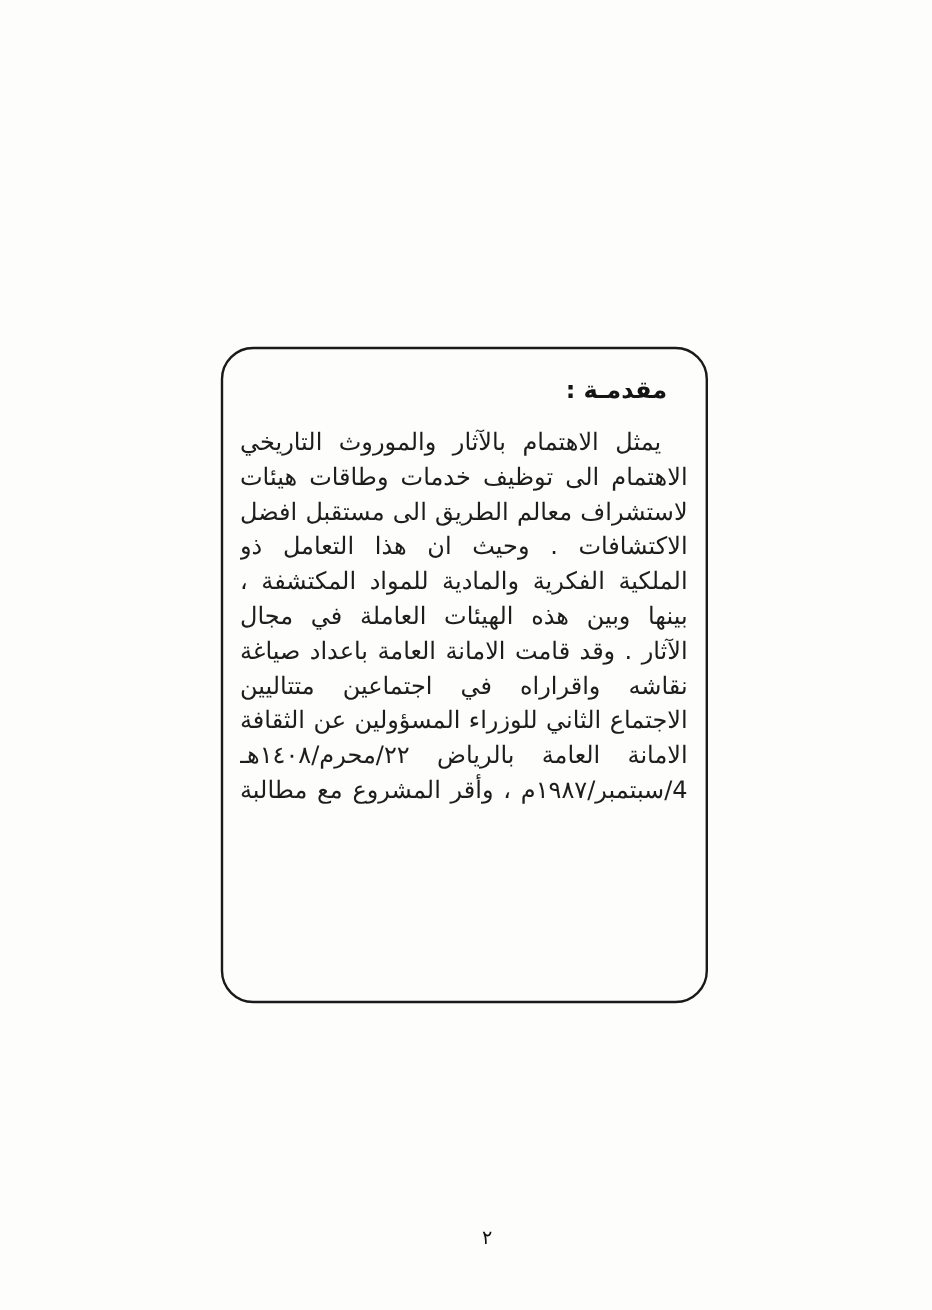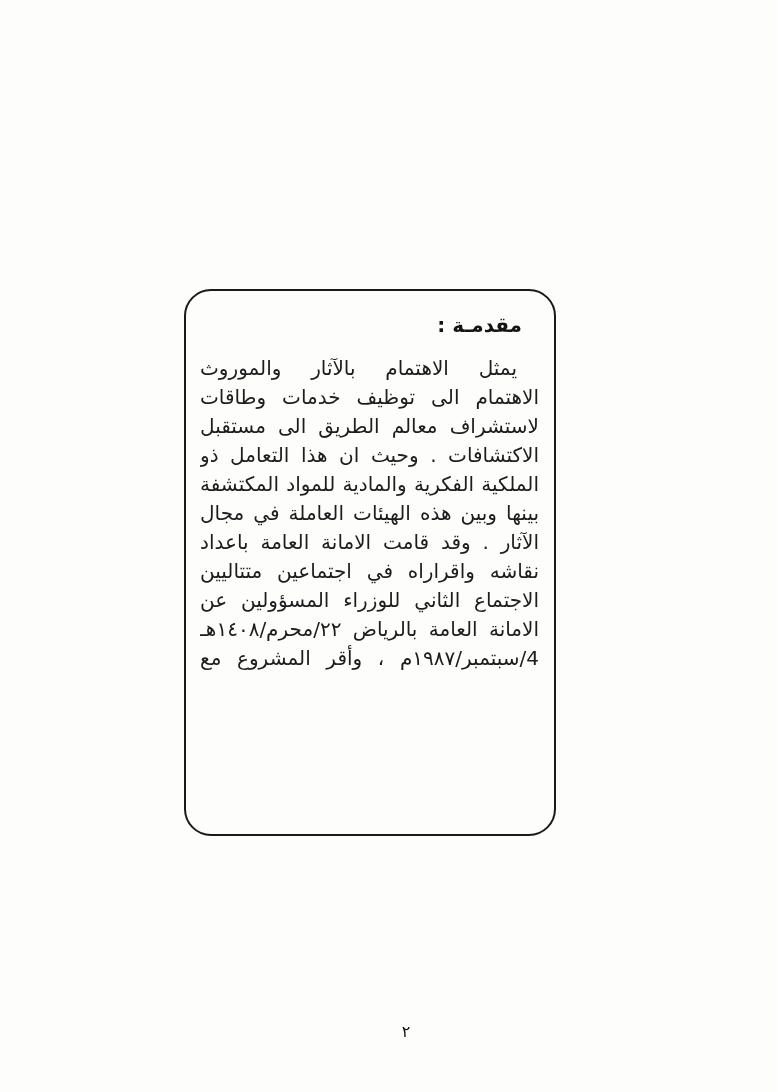--- a/index.html
+++ b/index.html
@@ -8,21 +8,21 @@
     width: 777px;
     height: 1092px;
     background: #fdfdfc;
     overflow: hidden;
     font-family: "DejaVu Sans", sans-serif;
   }
   .frame {
     position: absolute;
     left: 184px;
     top: 289px;
-    width: 372px;
+    width: 406px;
     height: 547px;
     box-sizing: border-box;
     border: 2.5px solid #1a1a1a;
     border-radius: 27px;
     padding: 21px 15px 12px 14px;
     overflow: hidden;
     direction: rtl;
     background: transparent;
   }
   .title {

